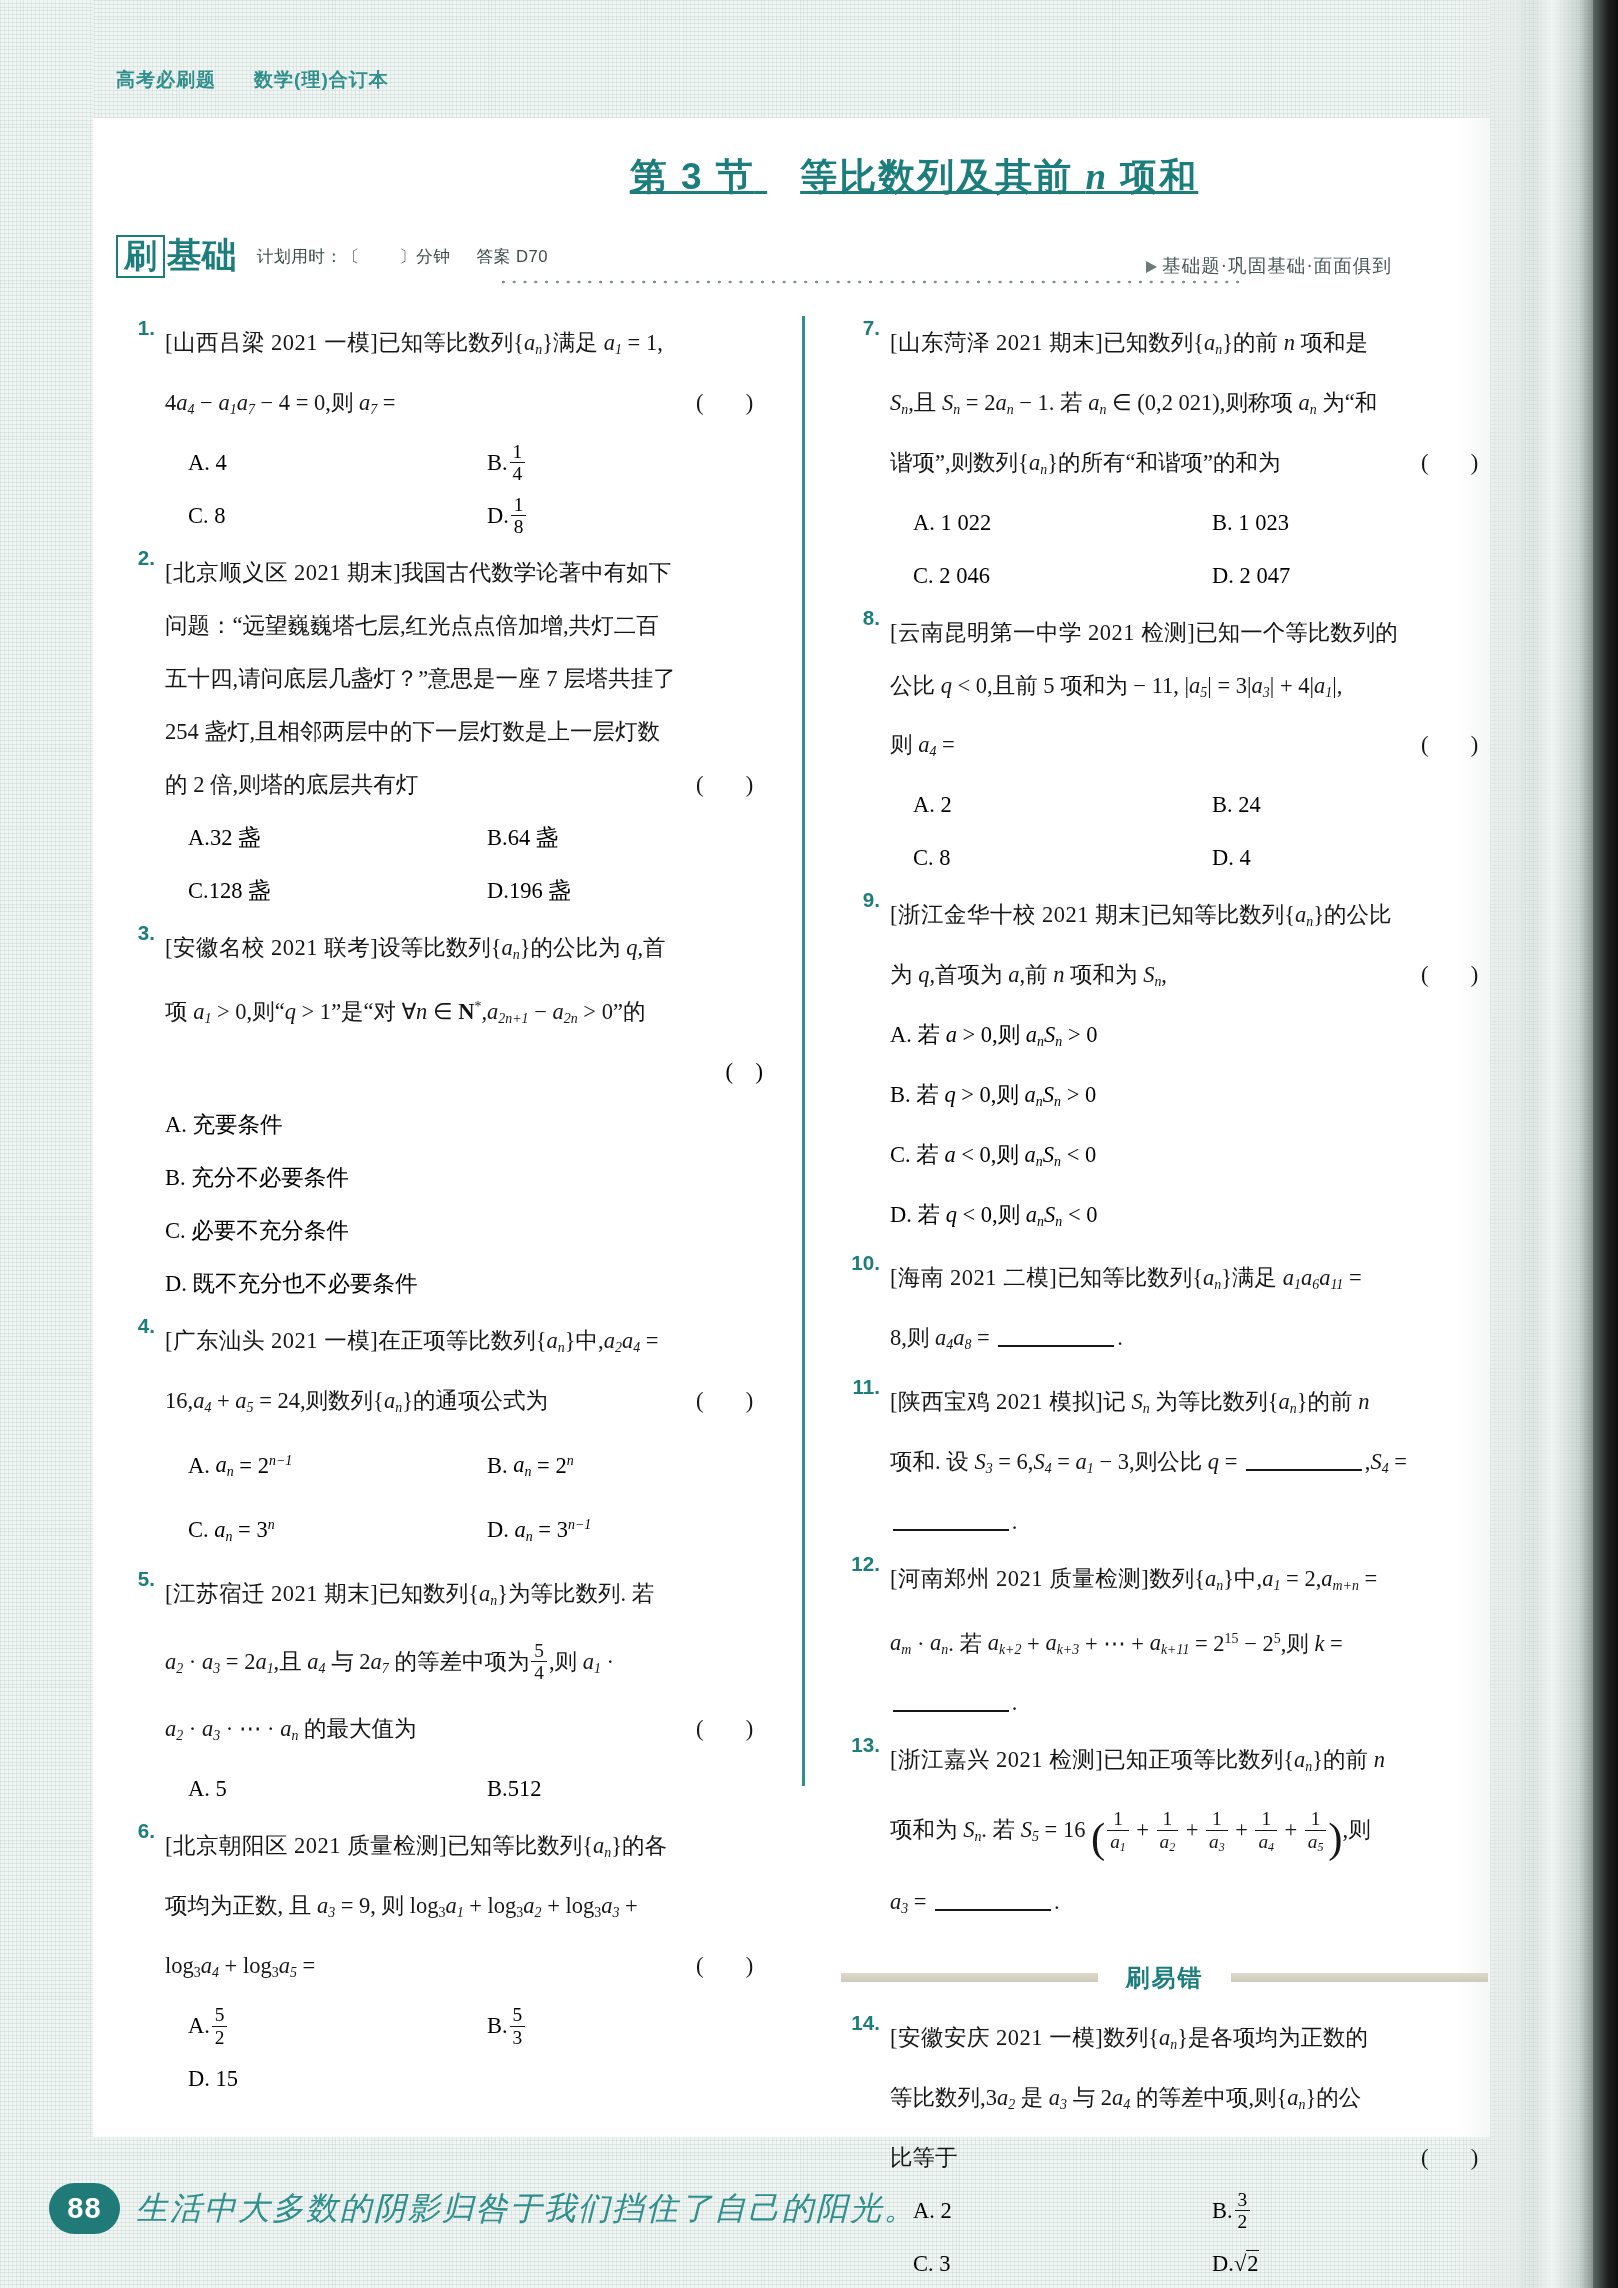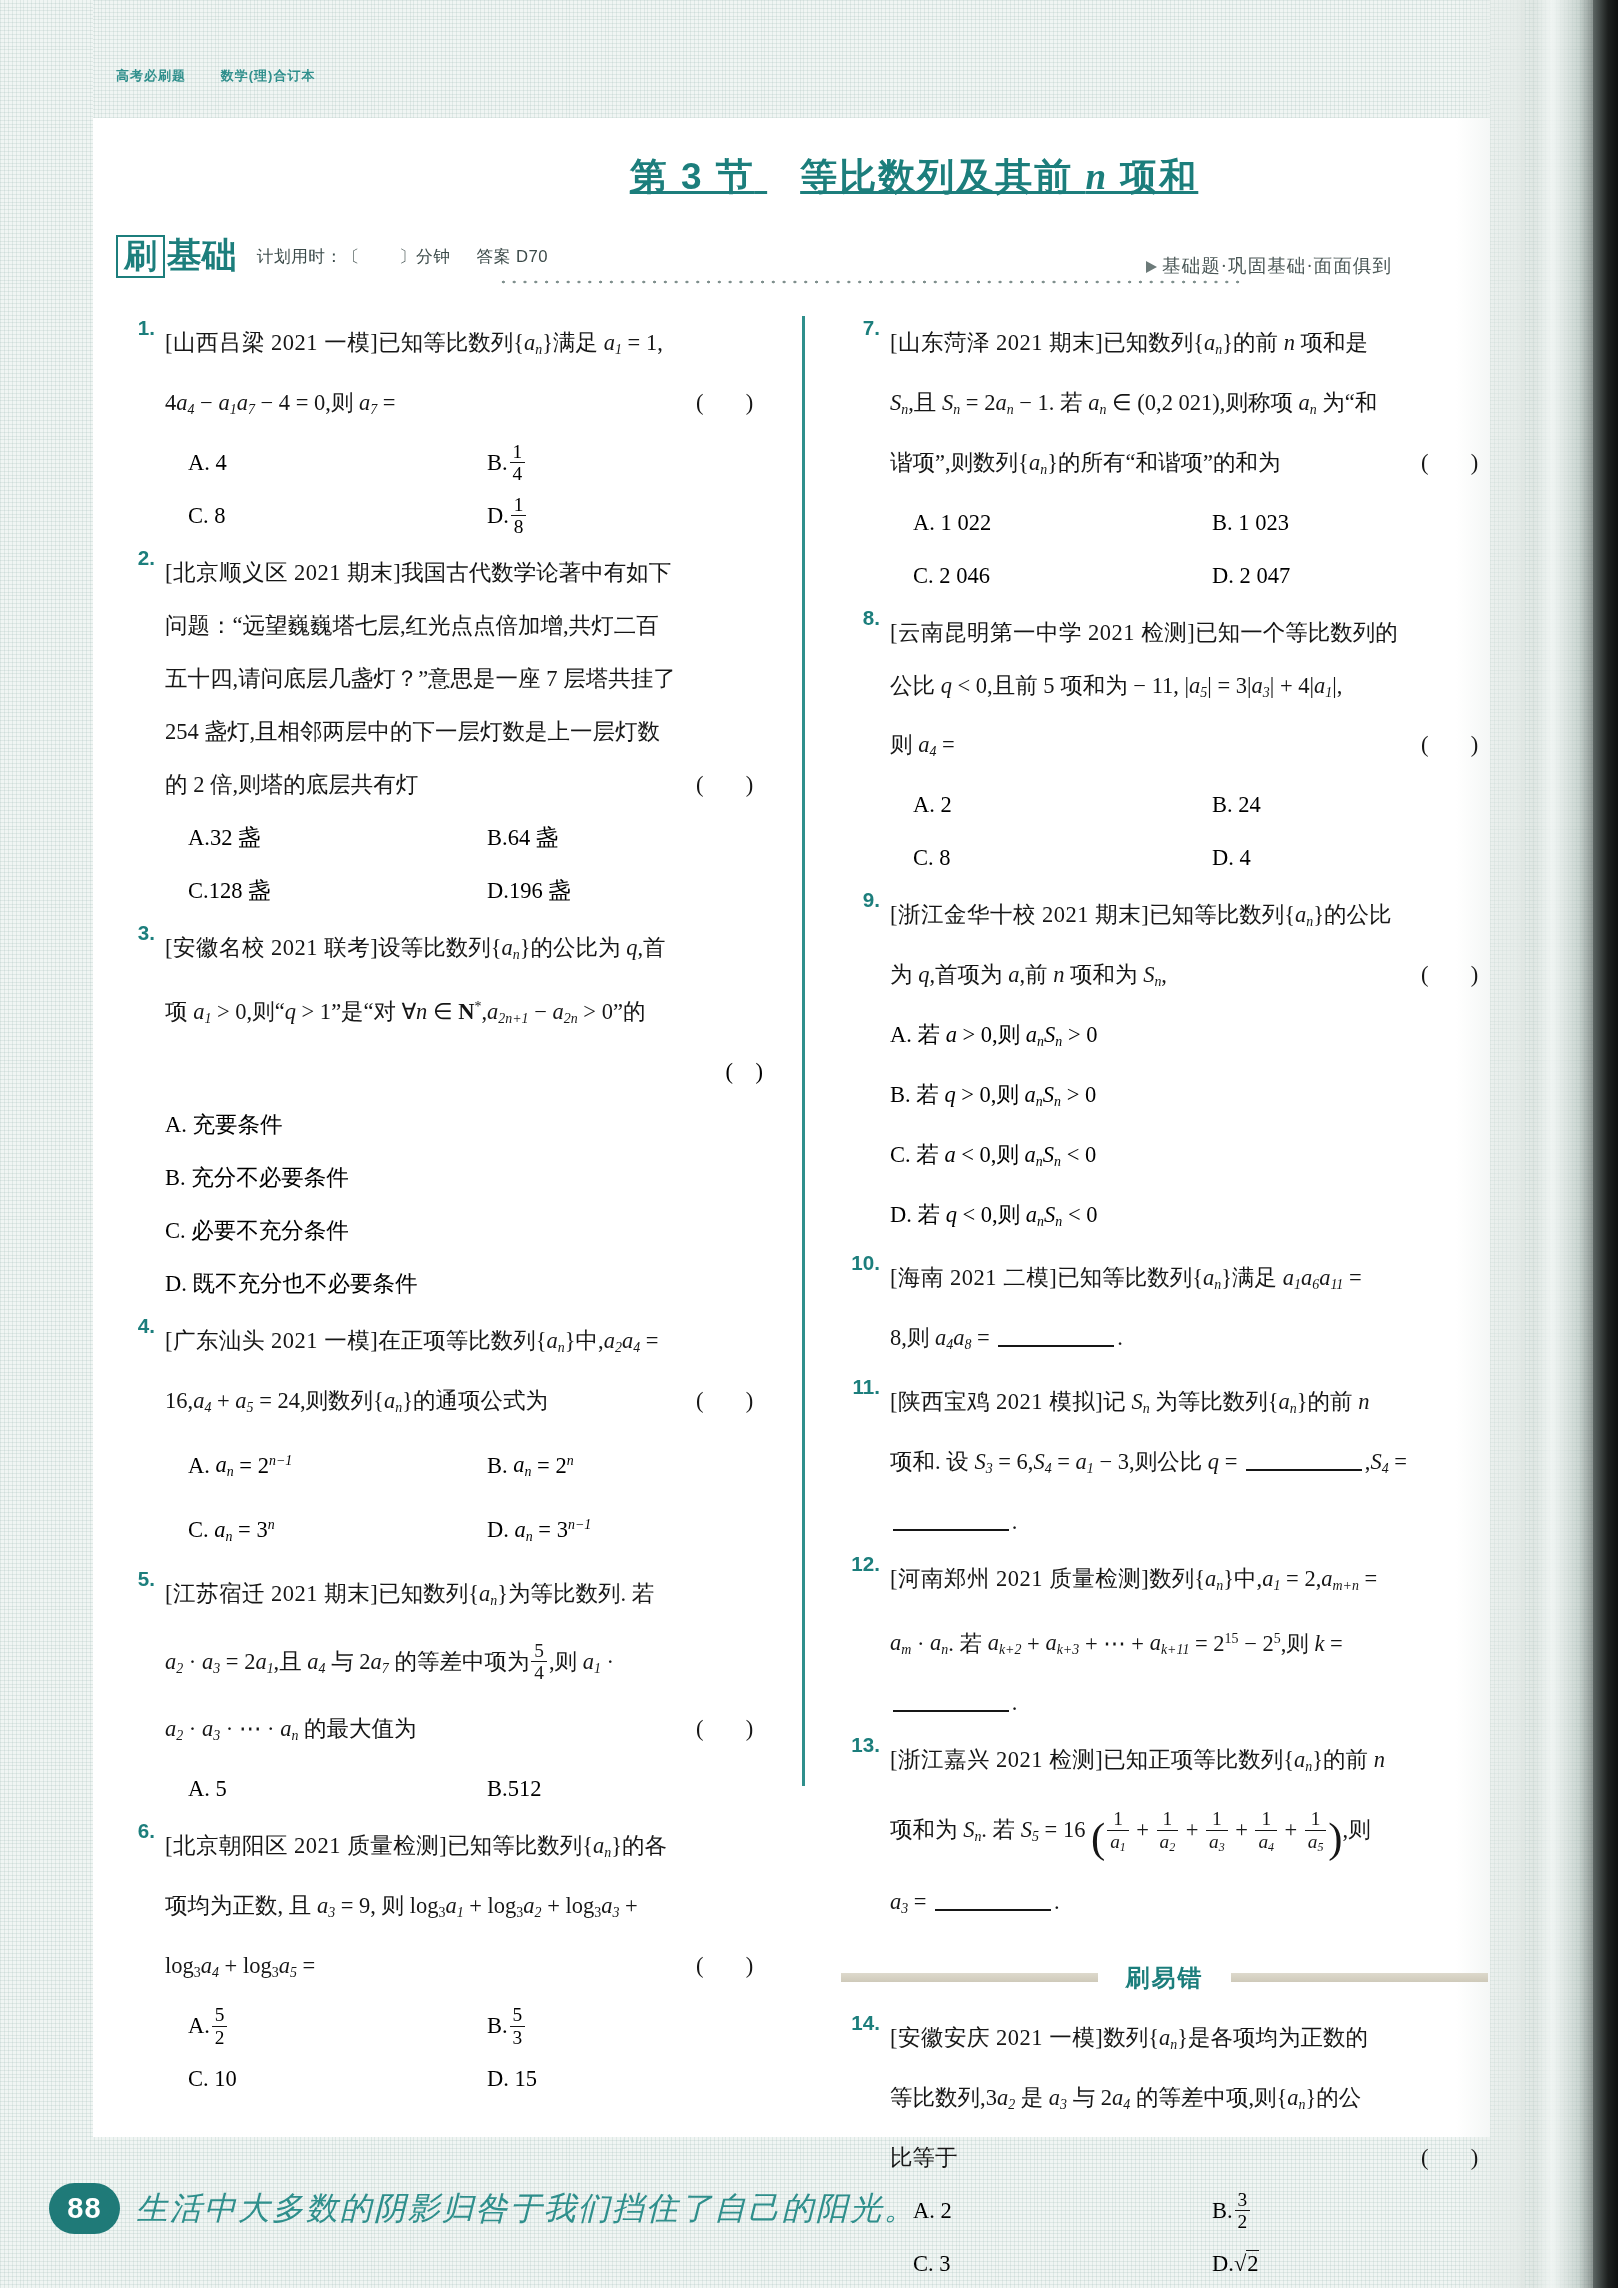--- a/index.html
+++ b/index.html
@@ -53,21 +53,21 @@
   #page-curl{
     position:absolute;right:93px;top:0;width:69px;height:2289px;
     background:linear-gradient(90deg, rgba(255,255,255,0), rgba(228,234,231,.8));
     pointer-events:none;
   }
 
   
   #runhead{
     position:absolute;left:116px;top:67px;
     font-family:"Liberation Sans", sans-serif;
-    font-weight:bold;font-size:13px;color:#2f8f8c;
+    font-weight:bold;font-size:19px;color:#2f8f8c;
     letter-spacing:1px;
   }
   #runhead .gap{display:inline-block;width:25.5px;}
 
   
   #title{
     position:absolute;left:93px;top:152px;width:1397px;
     text-align:center;
     font-family:"Liberation Sans", sans-serif;
     font-weight:bold;font-size:37px;color:#1c7e7c;
@@ -342,21 +342,20 @@
         <div class="qnum">6.</div>
         <div class="qbody">
           <div class="qline"><span class="src">[北京朝阳区 2021 质量检测]</span>已知等比数列{<span class="mi">a<sub>n</sub></span>}的各</div>
           <div class="qline">项均为正数, 且 <span class="mi">a<sub>3</sub></span> <span class="mn">= 9</span>, 则 log<sub class="up">3</sub><span class="mi">a<sub>1</sub></span> <span class="mn">+</span> log<sub class="up">3</sub><span class="mi">a<sub>2</sub></span> <span class="mn">+</span> log<sub class="up">3</sub><span class="mi">a<sub>3</sub></span> <span class="mn">+</span></div>
           <div class="qline">log<sub class="up">3</sub><span class="mi">a<sub>4</sub></span> <span class="mn">+</span> log<sub class="up">3</sub><span class="mi">a<sub>5</sub></span> <span class="mn">=</span><span class="paren">(　)</span></div>
           <div class="opts">
             <div class="opt">A.<span class="frac"><span class="num">5</span><span class="den">2</span></span></div>
             <div class="opt">B.<span class="frac"><span class="num">5</span><span class="den">3</span></span></div>
           </div>
           <div class="opts">
-            <div class="opt">C. <span class="mn">10</span></div>
             <div class="opt">D. <span class="mn">15</span></div>
           </div>
         </div>
       </div>
 
     </div>
 
     <div class="col" id="colR">
 
       <div class="q">

